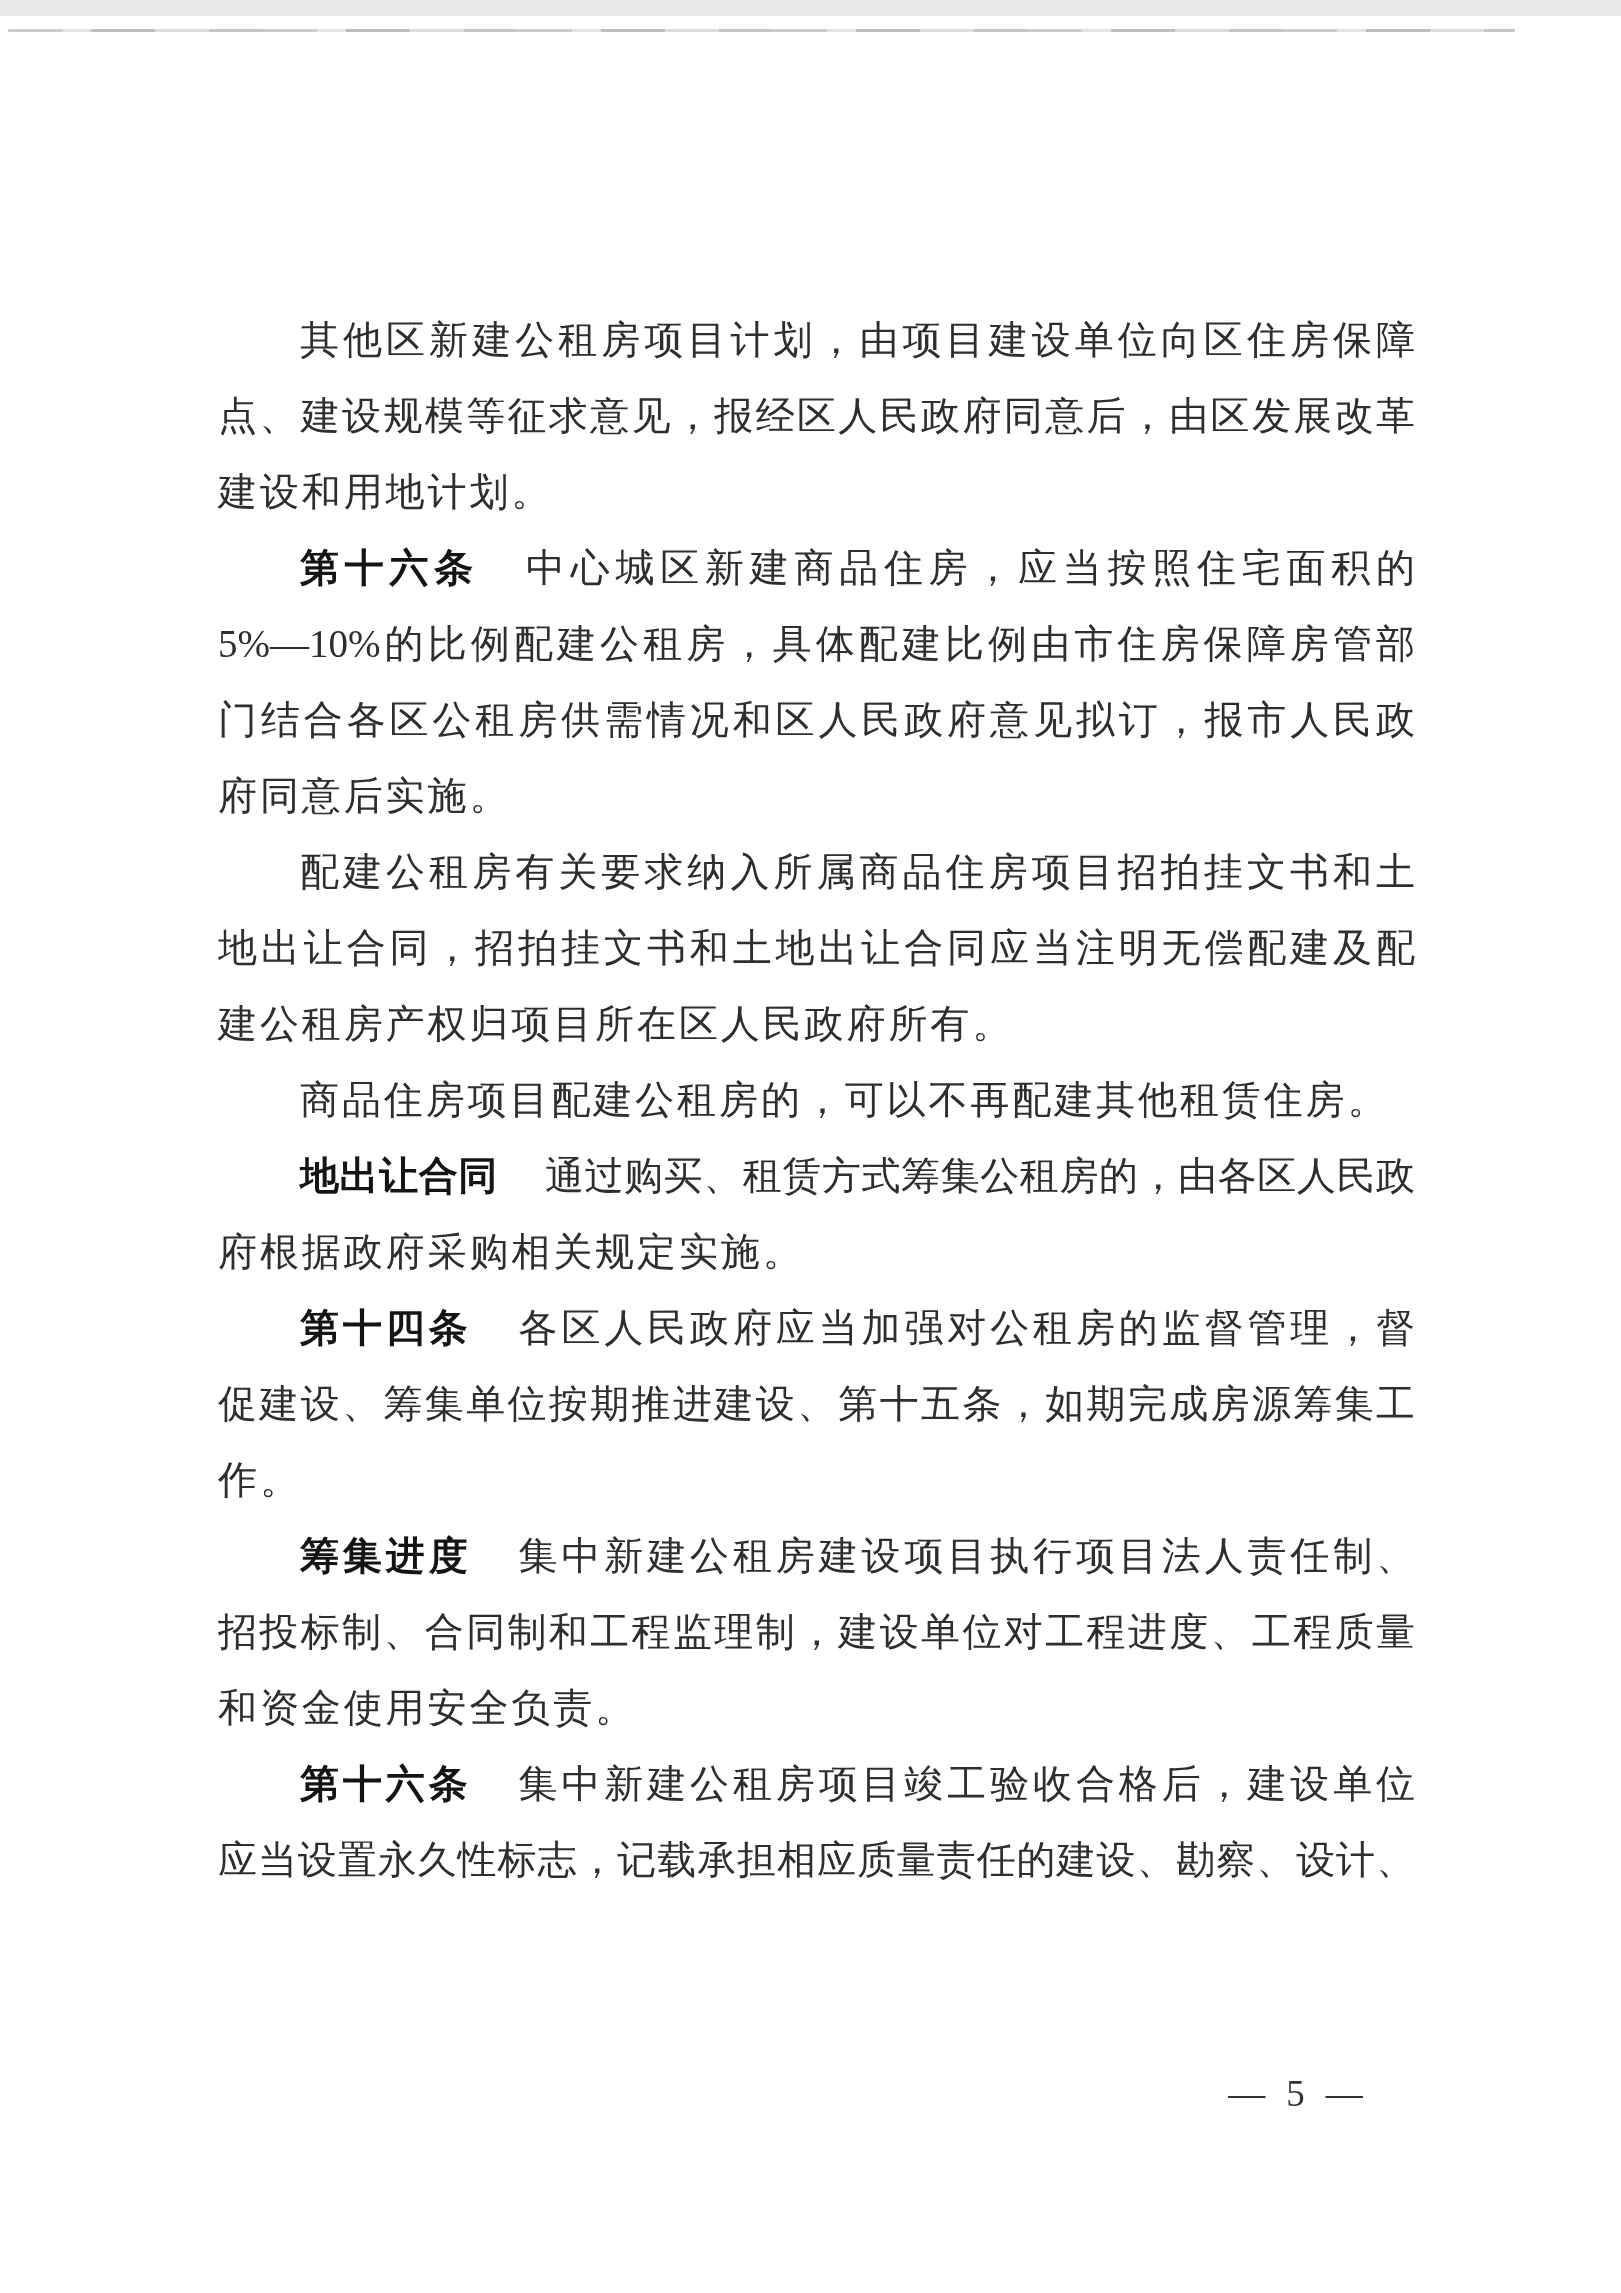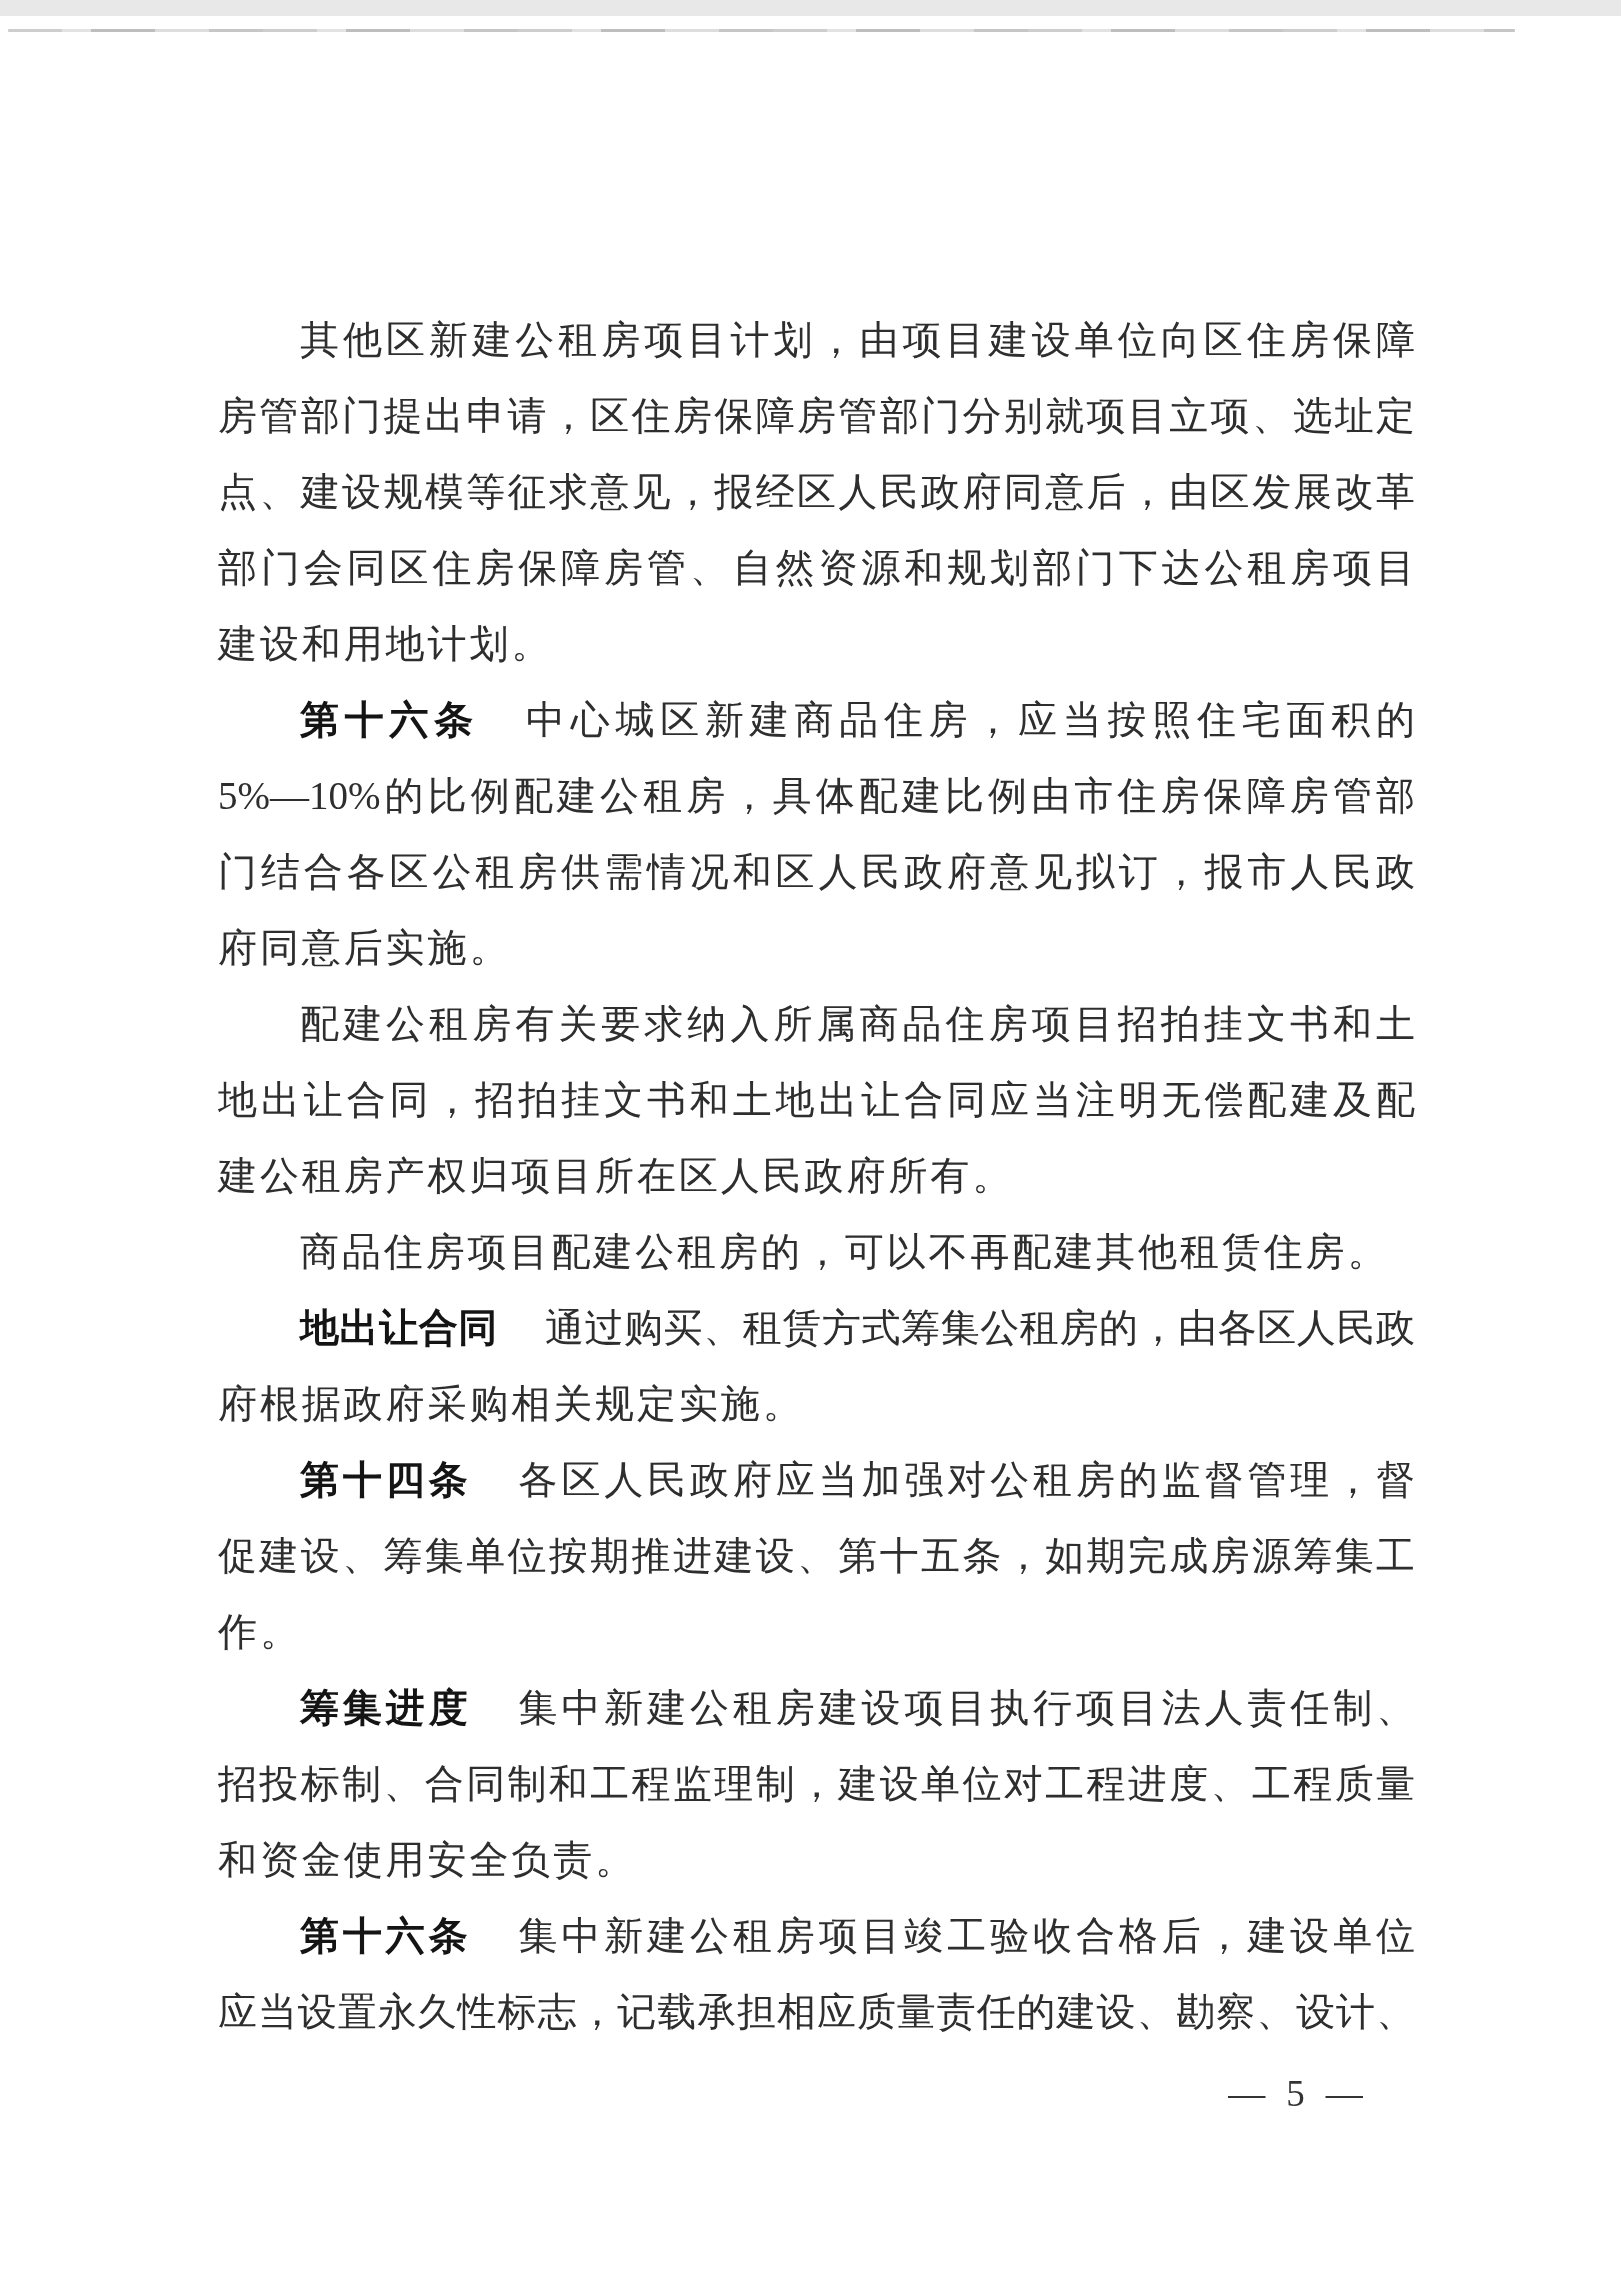--- a/index.html
+++ b/index.html
@@ -75,23 +75,21 @@
     white-space: nowrap;
   }
 </style>
 </head>
 <body>
 
 <div class="page">
   <div class="scan-artifact"></div>
   <div class="text-block" id="text-block">
       <div class="line indent">其他区新建公租房项目计划，由项目建设单位向区住房保障</div>
-      <div class="line">房管部门提出申请，区住房保障房管部门分别就项目立项、选址定</div>
       <div class="line">点、建设规模等征求意见，报经区人民政府同意后，由区发展改革</div>
-      <div class="line">部门会同区住房保障房管、自然资源和规划部门下达公租房项目</div>
       <div class="line para-end">建设和用地计划。</div>
       <div class="line indent"><span class="article-head">第十六条</span>中心城区新建商品住房，应当按照住宅面积的</div>
       <div class="line">5%—10%的比例配建公租房，具体配建比例由市住房保障房管部</div>
       <div class="line">门结合各区公租房供需情况和区人民政府意见拟订，报市人民政</div>
       <div class="line para-end">府同意后实施。</div>
       <div class="line indent">配建公租房有关要求纳入所属商品住房项目招拍挂文书和土</div>
       <div class="line">地出让合同，招拍挂文书和土地出让合同应当注明无偿配建及配</div>
       <div class="line para-end">建公租房产权归项目所在区人民政府所有。</div>
       <div class="line indent para-end">商品住房项目配建公租房的，可以不再配建其他租赁住房。</div>
       <div class="line indent"><span class="article-head">地出让合同</span>通过购买、租赁方式筹集公租房的，由各区人民政</div>

